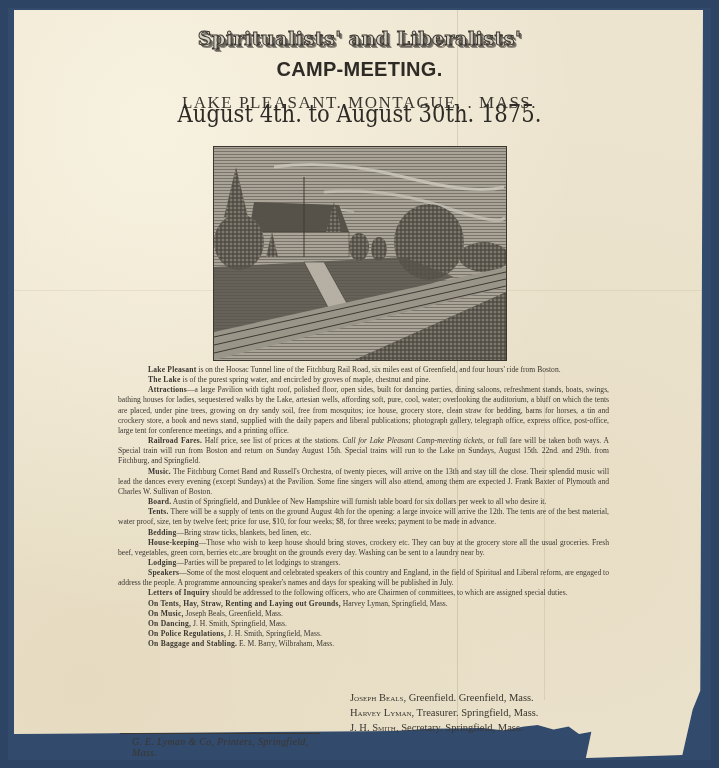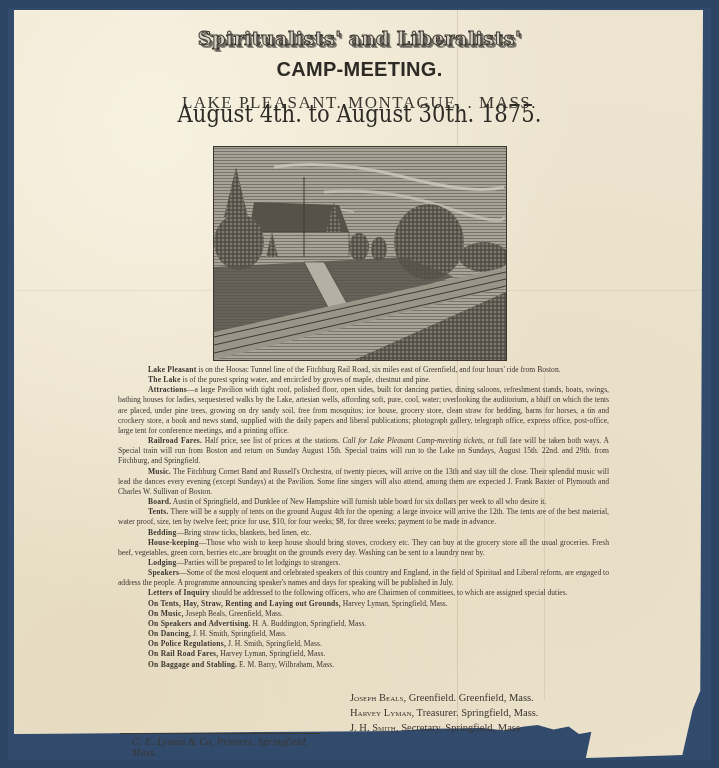--- a/index.html
+++ b/index.html
@@ -154,24 +154,22 @@
   <p><span class="lead">Board.</span><span> Austin of Springfield, and Dunklee of New Hampshire will furnish table board for six dollars per week to all who desire it.</span></p>
   <p><span class="lead">Tents.</span><span> There will be a supply of tents on the ground August 4th for the opening: a large invoice will arrive the 12th. The tents are of the best material, water proof, size, ten by twelve feet; price for use, $10, for four weeks; $8, for three weeks; payment to be made in advance.</span></p>
   <p><span class="lead">Bedding</span><span>—Bring straw ticks, blankets, bed linen, etc.</span></p>
   <p><span class="lead">House-keeping</span><span>—Those who wish to keep house should bring stoves, crockery etc. They can buy at the grocery store all the usual groceries. Fresh beef, vegetables, green corn, berries etc.,are brought on the grounds every day. Washing can be sent to a laundry near by.</span></p>
   <p><span class="lead">Lodging</span><span>—Parties will be prepared to let lodgings to strangers.</span></p>
   <p><span class="lead">Speakers</span><span>—Some of the most eloquent and celebrated speakers of this country and England, in the field of Spiritual and Liberal reform, are engaged to address the people. A programme announcing speaker's names and days for speaking will be published in July.</span></p>
   <p><span class="lead">Letters of Inquiry</span><span> should be addressed to the following officers, who are Chairmen of committees, to which are assigned special duties.</span></p>
 
   <p><span class="lead">On Tents, Hay, Straw, Renting and Laying out Grounds,</span><span> Harvey Lyman, Springfield, Mass.</span></p>
   <p><span class="lead">On Music,</span><span> Joseph Beals, Greenfield, Mass.</span></p>
-  <p><span class="lead">On Speakers and Advertising.</span><span> H. A. Buddington, Springfield, Mass.</span></p>
   <p><span class="lead">On Dancing,</span><span> J. H. Smith, Springfield, Mass.</span></p>
   <p><span class="lead">On Police Regulations,</span><span> J. H. Smith, Springfield, Mass.</span></p>
-  <p><span class="lead">On Rail Road Fares,</span><span> Harvey Lyman, Springfield, Mass.</span></p>
   <p><span class="lead">On Baggage and Stabling.</span><span> E. M. Barry, Wilbraham, Mass.</span></p>
 </div>
 
 <div class="officers">
   <div><span class="sc">Joseph Beals</span><span>, Greenfield. Greenfield, Mass.</span></div>
   <div><span class="sc">Harvey Lyman</span><span>, Treasurer. Springfield, Mass.</span></div>
   <div><span class="sc">J. H. Smith</span><span>, Secretary. Springfield, Mass.</span></div>
 </div>
 
 <div class="printer-rule"></div>

